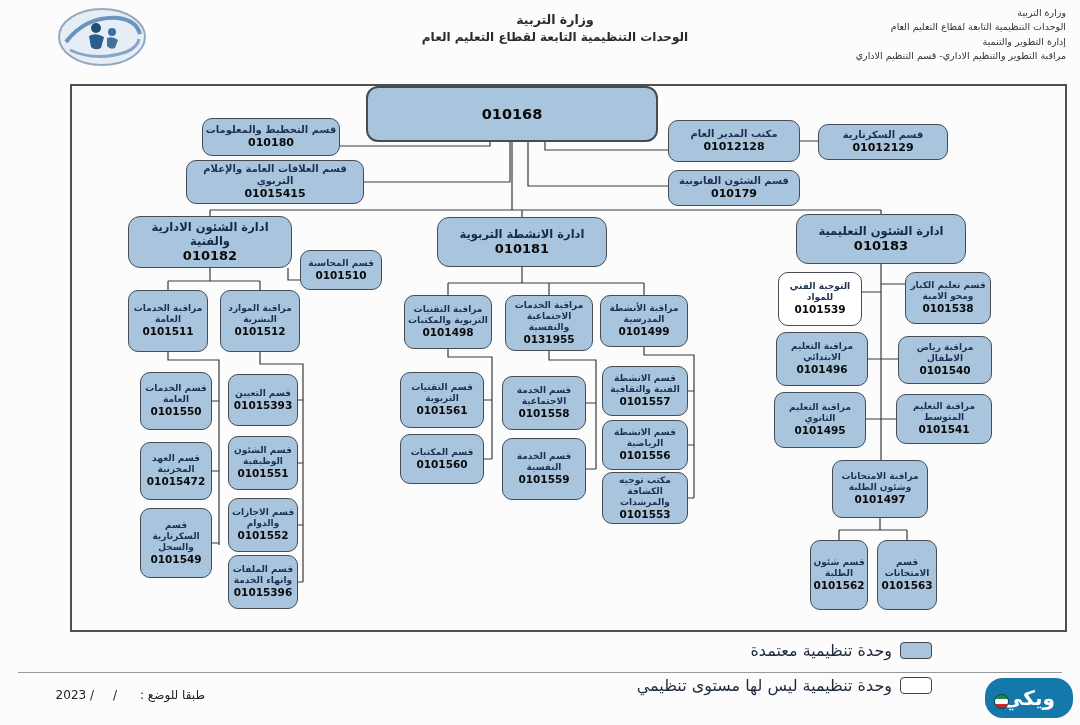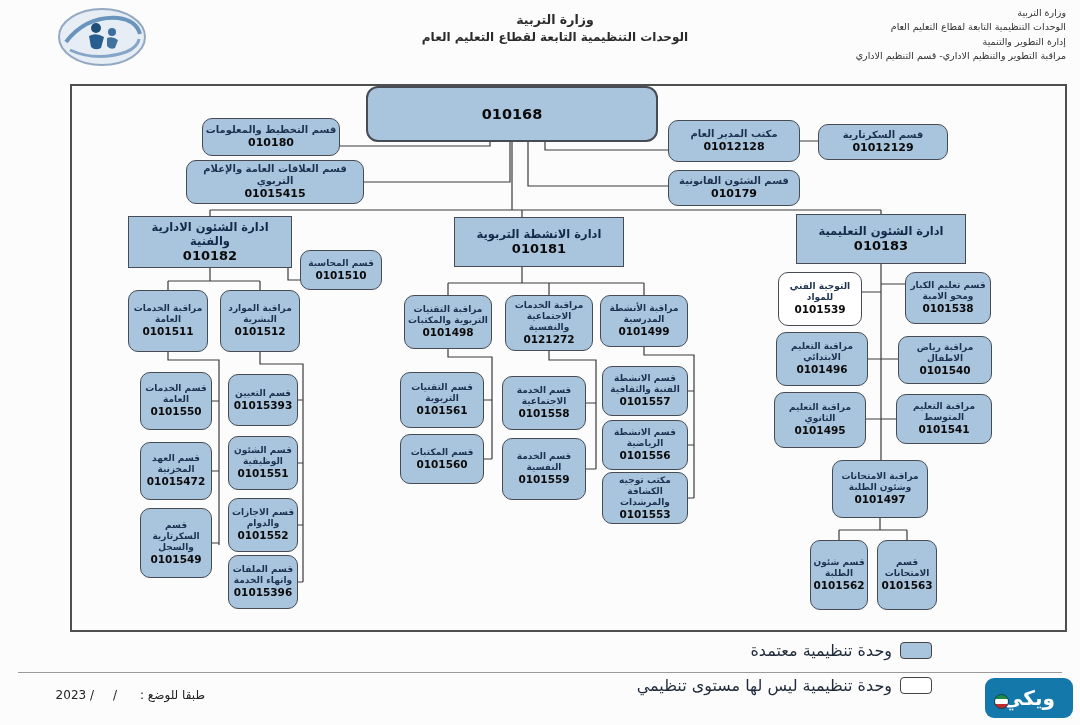--- a/index.html
+++ b/index.html
@@ -20,42 +20,42 @@
   
   .node{position:absolute;display:flex;flex-direction:column;align-items:center;
         justify-content:center;background:#a9c4dd;border:1.6px solid #464b54;
         border-radius:10px;direction:rtl;text-align:center;padding:1px 2px;
         box-sizing:border-box;}
   .node .nt{font-size:9px;font-weight:bold;color:#1c3050;line-height:1.22;}
   .node .nc{font-size:10.5px;font-weight:bold;color:#0a0a0a;line-height:1.3;}
   .node.white{background:#ffffff;}
   .node.md .nt{font-size:10px;}
   .node.md .nc{font-size:11px;}
-  .node.lvl2{border-radius:0;}
+  .node.lvl2{border-radius:12px;}
   .node.lvl2 .nt{font-size:11.5px;color:#13294a;}
   .node.lvl2 .nc{font-size:13px;}
   .node.root{border-radius:12px;border-width:2px;}
   .node.root .nt{font-size:17px;color:#000;}
   .node.root .nc{font-size:14.5px;}
   
   .legend-row{position:absolute;right:148px;display:flex;direction:rtl;
               align-items:center;gap:8px;}
   .legend-swatch{width:30px;height:15px;border:1.4px solid #444;border-radius:4px;
                  background:#a9c4dd;}
   .legend-swatch.white{background:#fff;}
   .legend-label{font-size:16px;color:#1e2a3a;direction:rtl;}
   
   .footer-line{position:absolute;left:18px;top:672px;width:1044px;
                border-top:1px solid #9a9a9a;}
   .footer-text{position:absolute;left:30px;top:688px;width:175px;direction:rtl;
                text-align:right;font-size:12px;color:#222;white-space:pre;}
   
   .ministry-logo{position:absolute;left:56px;top:6px;}
   .wiki-mark{position:absolute;left:985px;top:678px;width:88px;height:40px;
-             background:#1478aa;border-radius:9px;display:flex;align-items:center;
+             background:#1478aa;border-radius:18px;display:flex;align-items:center;
              justify-content:center;}
   .wiki-mark .wtxt{color:#fff;font-size:20px;font-weight:bold;direction:rtl;
                    line-height:1;}
   .kflag{position:absolute;left:9px;bottom:9px;width:13px;height:13px;border-radius:50%;
          background:linear-gradient(to bottom,#1f8a44 0 33%,#fff 33% 66%,#c32b2e 66% 100%);
          border:1px solid #0d3f57;}
 </style>
 </head>
 <body>
 
@@ -127,21 +127,21 @@
   </div>
   <div class="node md" style="left:668px;top:170px;width:132px;height:36px">
     <span class="nt">قسم الشئون القانونية</span>
     <span class="nc">010179</span>
   </div>
 
   <div class="node lvl2" style="left:128px;top:216px;width:164px;height:52px">
     <span class="nt">ادارة الشئون الادارية والفنية</span>
     <span class="nc">010182</span>
   </div>
-  <div class="node lvl2" style="left:454px;top:217px;width:170px;height:50px">
+  <div class="node lvl2" style="left:437px;top:217px;width:170px;height:50px">
     <span class="nt">ادارة الانشطة التربوية</span>
     <span class="nc">010181</span>
   </div>
   <div class="node lvl2" style="left:796px;top:214px;width:170px;height:50px">
     <span class="nt">ادارة الشئون التعليمية</span>
     <span class="nc">010183</span>
   </div>
 
   <div class="node" style="left:300px;top:250px;width:82px;height:40px">
     <span class="nt">قسم المحاسبة</span>
@@ -183,21 +183,21 @@
     <span class="nt">قسم الملفات وانهاء الخدمة</span>
     <span class="nc">01015396</span>
   </div>
 
   <div class="node" style="left:404px;top:295px;width:88px;height:54px">
     <span class="nt">مراقبة التقنيات التربوية والمكتبات</span>
     <span class="nc">0101498</span>
   </div>
   <div class="node" style="left:505px;top:295px;width:88px;height:56px">
     <span class="nt">مراقبة الخدمات الاجتماعية والنفسية</span>
-    <span class="nc">0121272</span>
+    <span class="nc">0131955</span>
   </div>
   <div class="node" style="left:600px;top:295px;width:88px;height:52px">
     <span class="nt">مراقبة الأنشطة المدرسية</span>
     <span class="nc">0101499</span>
   </div>
   <div class="node" style="left:400px;top:372px;width:84px;height:56px">
     <span class="nt">قسم التقنيات التربوية</span>
     <span class="nc">0101561</span>
   </div>
   <div class="node" style="left:400px;top:434px;width:84px;height:50px">

